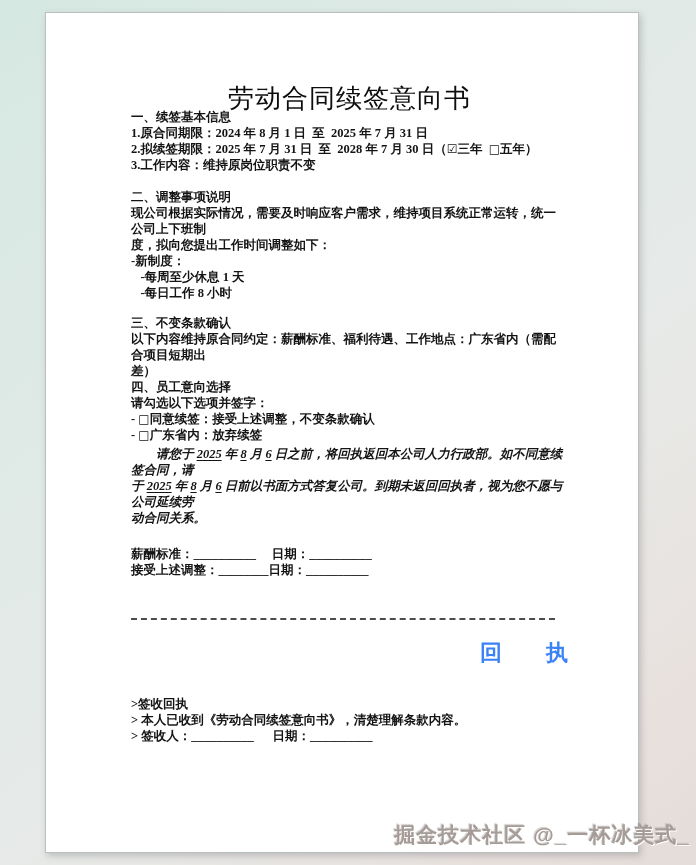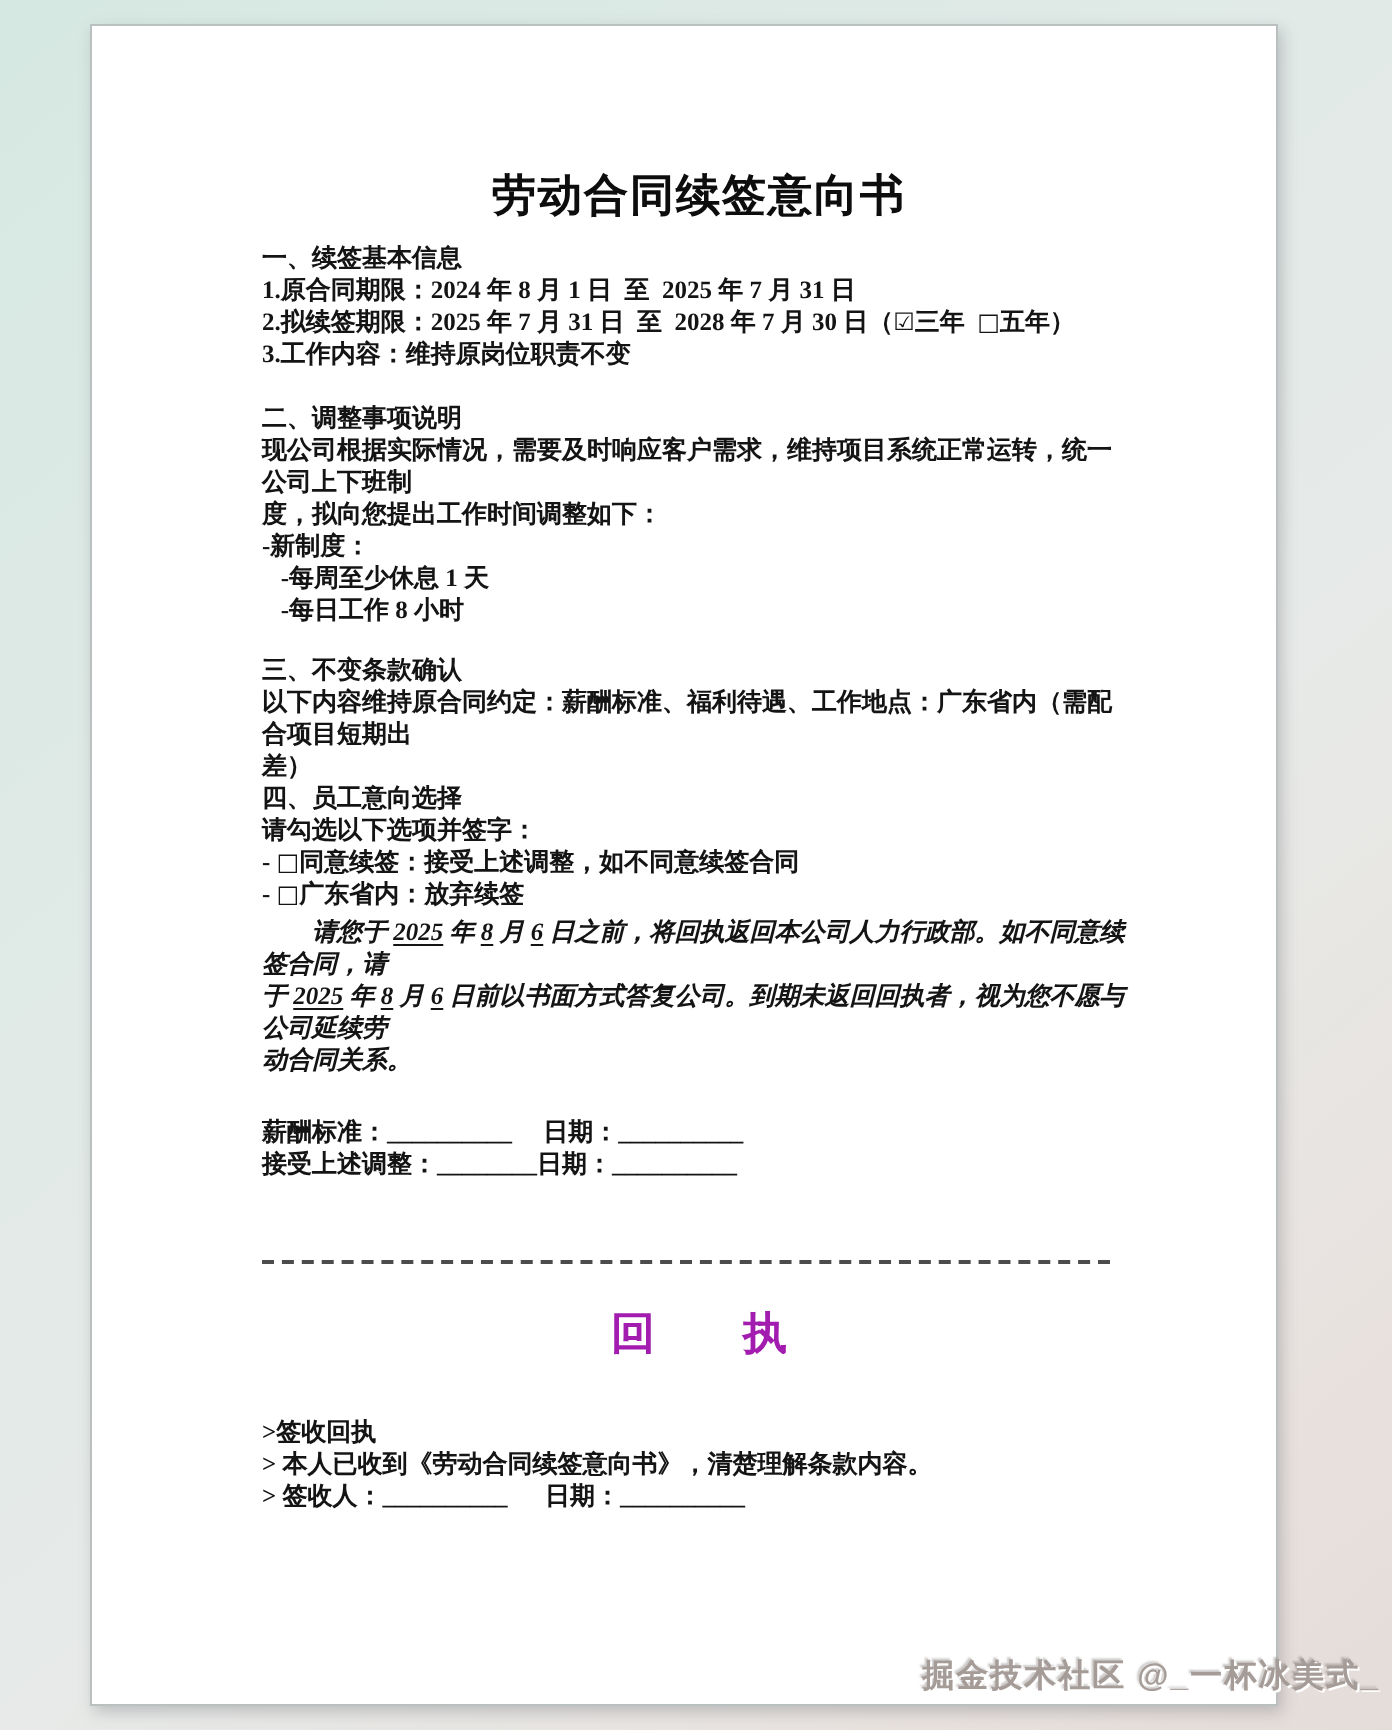--- a/index.html
+++ b/index.html
@@ -10,40 +10,40 @@
   }
   .page{
     position:absolute;left:45px;top:12px;width:594px;height:841px;
     background:#ffffff;border:1px solid #b9c0bf;box-sizing:border-box;
     box-shadow:2px 3px 7px rgba(110,112,118,0.35);
     padding:74px 70px 0 85px;color:#141414;font-weight:600;
   }
   .line{font-size:12.5px;line-height:16px;white-space:pre-wrap;}
   .doc-title{
     font-family:"Liberation Sans","DejaVu Sans",sans-serif;
-    font-weight:700;font-size:22px;line-height:22px;text-align:center;
-    letter-spacing:1px;margin-bottom:12px;color:#0d0d0d;
+    font-weight:400;font-size:26px;line-height:22px;text-align:center;
+    letter-spacing:1px;color:#0d0d0d;
   }
   .sec1{margin-bottom:16px;}
   .sec2{margin-bottom:14px;}
   .sec3{}
   .sec4{margin-bottom:3px;}
   .notice{margin-bottom:20px;font-style:italic;}
   .u{text-decoration:underline;text-underline-offset:2px;}
   .cb{font-family:"DejaVu Sans",sans-serif;font-size:12px;}
   .divider{border-top:2px dashed #4c4c4c;width:424px;margin-top:40px;margin-bottom:22px;}
   .receipt-title{
-    font-family:Liberation Serif, serif;
-    font-weight:800;font-size:22px;line-height:26px;text-align:center;
-    margin-bottom:28px;color:#a21caf;white-space:pre-wrap;
+    font-family:Liberation Mono, monospace;
+    font-weight:800;font-size:22px;line-height:26px;text-align:right;
+    margin-bottom:28px;color:#3b82f6;white-space:pre-wrap;
   }
   .watermark{
     position:absolute;right:6px;bottom:16px;
     font-family:"Liberation Sans","DejaVu Sans",sans-serif;
-    font-weight:700;font-size:16px;letter-spacing:1px;
+    font-weight:700;font-size:21px;letter-spacing:1px;
     color:#a59c98;
     text-shadow:1px 1px 0 #ffffff,-1px -1px 1px rgba(105,98,94,0.35);
   }
 </style>
 </head>
 <body>
 
 <div class="page">
 
   <div class="doc-title">劳动合同续签意向书</div>
@@ -66,21 +66,21 @@
 
   <div class="sec3">
     <div class="line">三、不变条款确认</div>
     <div class="line">以下内容维持原合同约定：薪酬标准、福利待遇、工作地点：广东省内（需配合项目短期出</div>
     <div class="line">差）</div>
   </div>
 
   <div class="sec4">
     <div class="line">四、员工意向选择</div>
     <div class="line">请勾选以下选项并签字：</div>
-    <div class="line"><span>- </span><span class="cb">□</span><span>同意续签：接受上述调整，如不同意续签合同</span></div>
+    <div class="line"><span>- </span><span class="cb">□</span><span>同意续签：接受上述调整，不变条款确认</span></div>
     <div class="line"><span>- </span><span class="cb">□</span><span>广东省内：放弃续签</span></div>
   </div>
 
   <div class="notice">
     <div class="line"><span>　　请您于 </span><span class="u">2025</span><span> 年 </span><span class="u">8</span><span> 月 </span><span class="u">6</span><span> 日之前，将回执返回本公司人力行政部。如不同意续签合同，请</span></div>
     <div class="line"><span>于 </span><span class="u">2025</span><span> 年 </span><span class="u">8</span><span> 月 </span><span class="u">6</span><span> 日前以书面方式答复公司。到期未返回回执者，视为您不愿与公司延续劳</span></div>
     <div class="line">动合同关系。</div>
   </div>
 
   <div>

